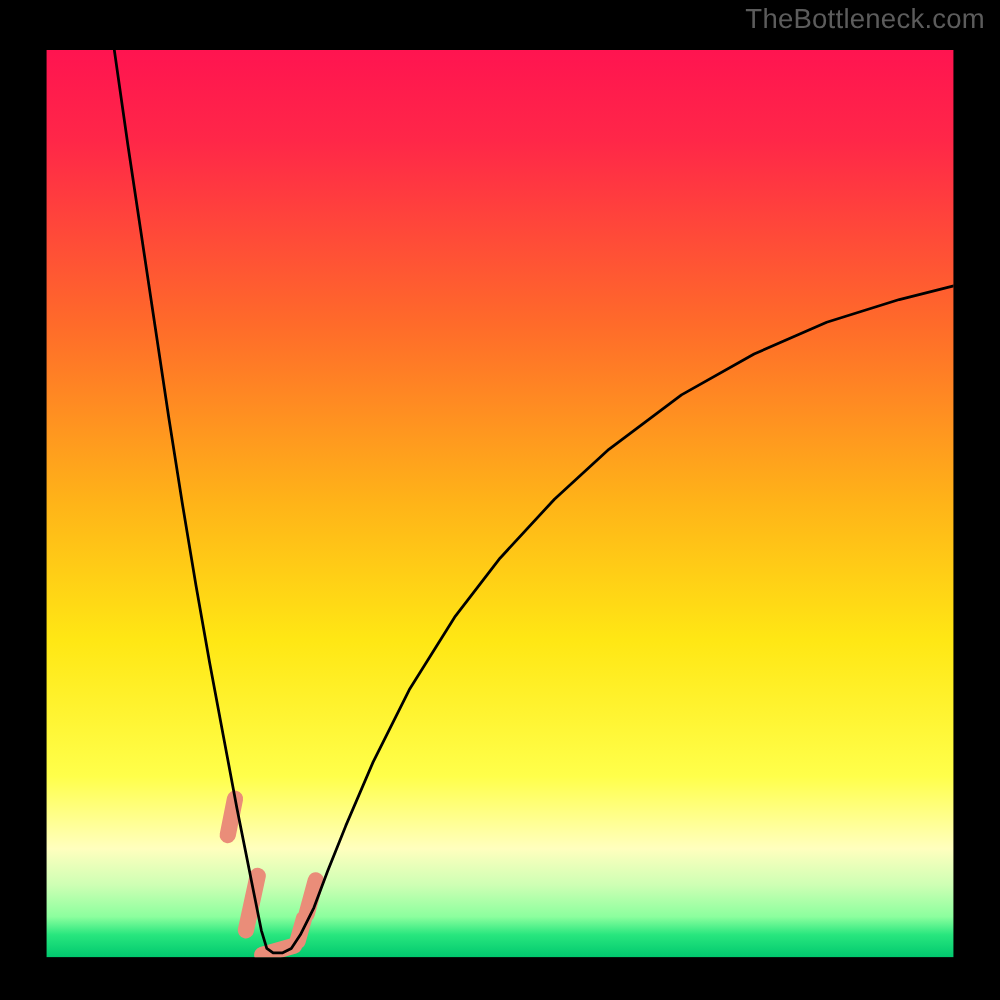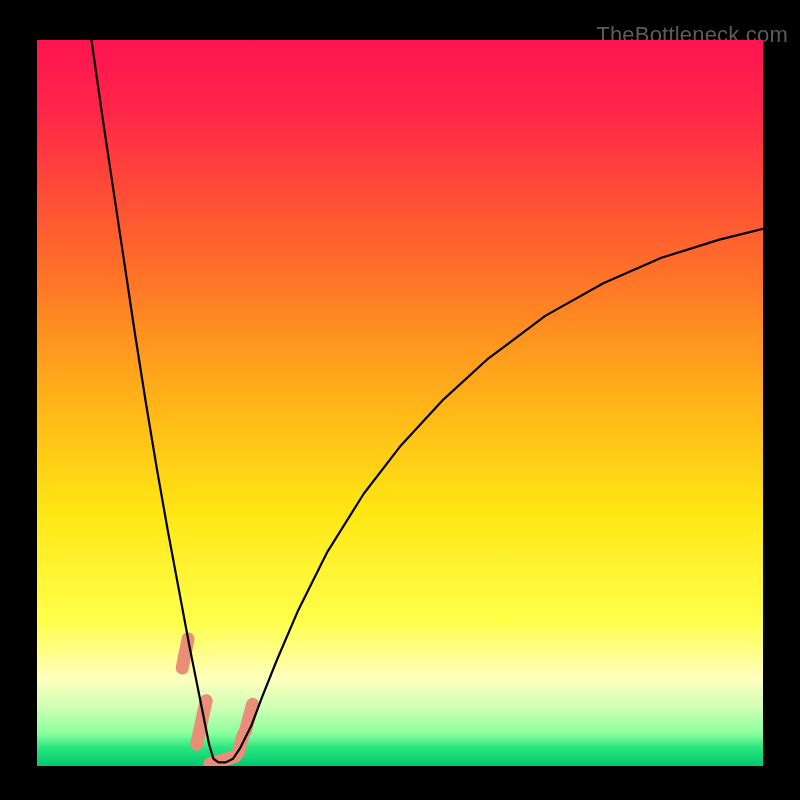--- a/index.html
+++ b/index.html
@@ -36,21 +36,21 @@
   }
   .curve-svg {
     position: absolute;
     left: 0;
     top: 0;
     width: 726px;
     height: 726px;
   }
   .watermark {
     position: absolute;
-    top: 22px;
+    top: 2px;
     right: 12px;
     color: #5c5c5c;
     font-size: 22px;
     font-weight: 500;
     letter-spacing: 0.2px;
   }
 </style>
 </head>
 <body>
 

